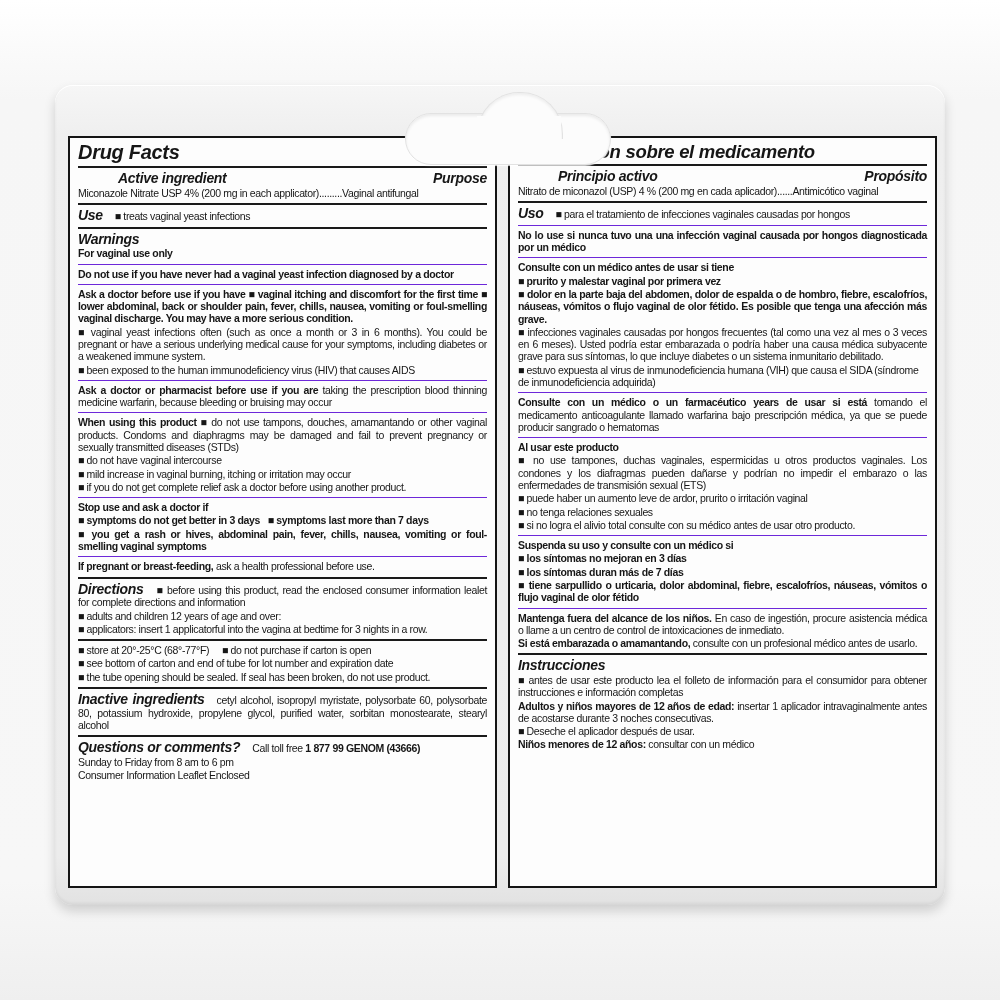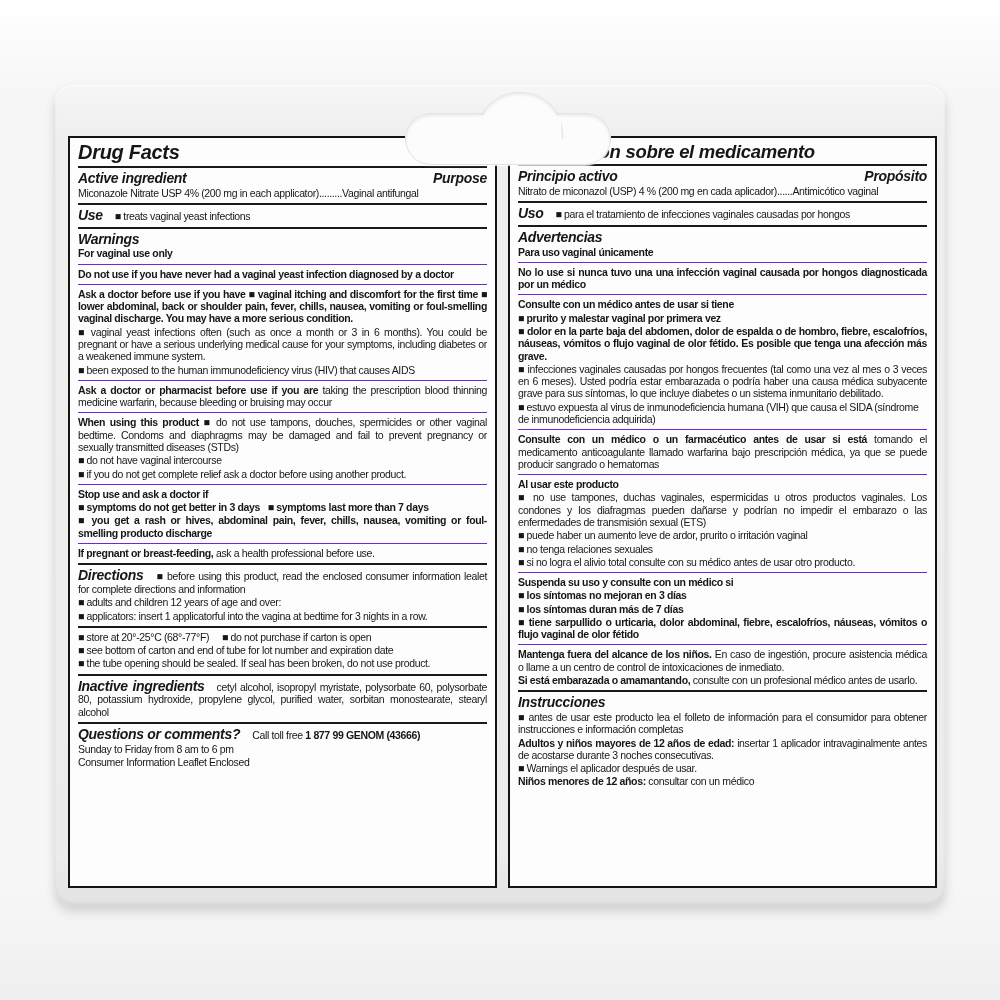--- a/index.html
+++ b/index.html
@@ -25,21 +25,21 @@
   .panel.es{left:453px;}
   .ptitle{
     margin:1px 0 2px;font-size:20px;font-style:italic;font-weight:bold;
     letter-spacing:-0.3px;line-height:1.15;
   }
   .panel.es .ptitle{text-align:left;font-size:18.5px;}
   .blk{border-top:2px solid #1a1a1a;padding:2.5px 0 3.5px;}
   .blk.thin{border-top:1px solid #6d28d9;}
   .row{margin:0;padding:0.5px 0;font-size:10.5px;line-height:1.17;letter-spacing:-0.35px;}
   .row.j{text-align:justify;}
-  .row.fx{display:flex;justify-content:space-between;align-items:baseline;}
+  .row.fx{display:flex;justify-content:space-between;align-items:baseline;margin-left:40px;}
   .h2{font-weight:bold;font-style:italic;font-size:14px;line-height:1.05;letter-spacing:-0.3px;}
   .row > .h2{margin-right:12px;}
   .b{font-weight:bold;}
   .r{font-weight:normal;}
   .hang-tab{
     position:absolute;left:350px;top:28px;width:204px;height:50px;z-index:3;
     background:#fcfcfc;border-radius:26px;
     border:1px solid #e2e2e2;
     box-shadow:inset 0 2px 3px rgba(0,0,0,.07), 0 1px 1px rgba(255,255,255,.8);
   }
@@ -79,28 +79,29 @@
           </div>
           <div class="blk thin">
             <p class="row j"><span class="b">Ask a doctor before use if you have ■ vaginal itching and discomfort for the first time ■ lower abdominal, back or shoulder pain, fever, chills, nausea, vomiting or foul-smelling vaginal discharge. You may have a more serious condition.</span></p>
             <p class="row j"><span class="r">■ vaginal yeast infections often (such as once a month or 3 in 6 months). You could be pregnant or have a serious underlying medical cause for your symptoms, including diabetes or a weakened immune system.</span></p>
             <p class="row"><span class="r">■ been exposed to the human immunodeficiency virus (HIV) that causes AIDS</span></p>
           </div>
           <div class="blk thin">
             <p class="row j"><span class="b">Ask a doctor or pharmacist before use if you are </span><span class="r">taking the prescription blood thinning medicine warfarin, because bleeding or bruising may occur</span></p>
           </div>
           <div class="blk thin">
-            <p class="row j"><span class="b">When using this product </span><span class="r">■ do not use tampons, douches, spermicides or other vaginal bedtime. Condoms and diaphragms may be damaged and fail to prevent pregnancy or sexually transmitted diseases (STDs)</span></p>
+            <p class="row j"><span class="b">When using this product </span><span class="r">■ do not use tampons, douches, amamantando or other vaginal products. Condoms and diaphragms may be damaged and fail to prevent pregnancy or sexually transmitted diseases (STDs)</span></p>
             <p class="row"><span class="r">■ do not have vaginal intercourse</span></p>
+            <p class="row"><span class="r">■ mild increase in vaginal burning, itching or irritation may occur</span></p>
             <p class="row"><span class="r">■ if you do not get complete relief ask a doctor before using another product.</span></p>
           </div>
           <div class="blk thin">
             <p class="row"><span class="b">Stop use and ask a doctor if</span></p>
             <p class="row"><span class="b">■ symptoms do not get better in 3 days&nbsp;&nbsp;&nbsp;■ symptoms last more than 7 days</span></p>
-            <p class="row j"><span class="b">■ you get a rash or hives, abdominal pain, fever, chills, nausea, vomiting or foul-smelling producto discharge</span></p>
+            <p class="row j"><span class="b">■ you get a rash or hives, abdominal pain, fever, chills, nausea, vomiting or foul-smelling vaginal symptoms</span></p>
           </div>
           <div class="blk thin">
             <p class="row"><span class="b">If pregnant or breast-feeding, </span><span class="r">ask a health professional before use.</span></p>
           </div>
           <div class="blk">
             <p class="row j"><span class="h2">Directions</span><span class="r">■ before using this product, read the enclosed consumer information lealet for complete directions and information</span></p>
             <p class="row"><span class="r">■ adults and children 12 years of age and over:</span></p>
             <p class="row"><span class="r">■ applicators: insert 1 applicatorful into the vagina at bedtime for 3 nights in a row.</span></p>
           </div>
           <div class="blk">
@@ -125,36 +126,32 @@
           <div class="blk">
             <p class="row fx">
               <span><span class="h2">Principio activo</span></span>
               <span><span class="h2">Propósito</span></span>
             </p>
             <p class="row"><span class="r">Nitrato de miconazol (USP) 4 % (200 mg en cada aplicador)......Antimicótico vaginal</span></p>
           </div>
           <div class="blk">
             <p class="row"><span class="h2">Uso</span><span class="r">■ para el tratamiento de infecciones vaginales causadas por hongos</span></p>
           </div>
-          <div class="blk">
-            <p class="row"><span class="h2">Advertencias</span></p>
-            <p class="row"><span class="b">Para uso vaginal únicamente</span></p>
-          </div>
           <div class="blk thin">
             <p class="row j"><span class="b">No lo use si nunca tuvo una una infección vaginal causada por hongos diagnosticada por un médico</span></p>
           </div>
           <div class="blk thin">
             <p class="row"><span class="b">Consulte con un médico antes de usar si tiene</span></p>
             <p class="row"><span class="b">■ prurito y malestar vaginal por primera vez</span></p>
             <p class="row j"><span class="b">■ dolor en la parte baja del abdomen, dolor de espalda o de hombro, fiebre, escalofríos, náuseas, vómitos o flujo vaginal de olor fétido. Es posible que tenga una afección más grave.</span></p>
             <p class="row j"><span class="r">■ infecciones vaginales causadas por hongos frecuentes (tal como una vez al mes o 3 veces en 6 meses). Usted podría estar embarazada o podría haber una causa médica subyacente grave para sus síntomas, lo que incluye diabetes o un sistema inmunitario debilitado.</span></p>
             <p class="row"><span class="r">■ estuvo expuesta al virus de inmunodeficiencia humana (VIH) que causa el SIDA (síndrome de inmunodeficiencia adquirida)</span></p>
           </div>
           <div class="blk thin">
-            <p class="row j"><span class="b">Consulte con un médico o un farmacéutico antes de usar si está </span><span class="r">tomando el medicamento anticoagulante llamado warfarina bajo prescripción médica, ya que se puede producir sangrado o hematomas</span></p>
+            <p class="row j"><span class="b">Consulte con un médico o un farmacéutico years de usar si está </span><span class="r">tomando el medicamento anticoagulante llamado warfarina bajo prescripción médica, ya que se puede producir sangrado o hematomas</span></p>
           </div>
           <div class="blk thin">
             <p class="row"><span class="b">Al usar este producto</span></p>
             <p class="row j"><span class="r">■ no use tampones, duchas vaginales, espermicidas u otros productos vaginales. Los condones y los diafragmas pueden dañarse y podrían no impedir el embarazo o las enfermedades de transmisión sexual (ETS)</span></p>
             <p class="row"><span class="r">■ puede haber un aumento leve de ardor, prurito o irritación vaginal</span></p>
             <p class="row"><span class="r">■ no tenga relaciones sexuales</span></p>
             <p class="row"><span class="r">■ si no logra el alivio total consulte con su médico antes de usar otro producto.</span></p>
           </div>
           <div class="blk thin">
             <p class="row"><span class="b">Suspenda su uso y consulte con un médico si</span></p>
@@ -163,21 +160,21 @@
             <p class="row j"><span class="b">■ tiene sarpullido o urticaria, dolor abdominal, fiebre, escalofríos, náuseas, vómitos o flujo vaginal de olor fétido</span></p>
           </div>
           <div class="blk thin">
             <p class="row j"><span class="b">Mantenga fuera del alcance de los niños. </span><span class="r">En caso de ingestión, procure asistencia médica o llame a un centro de control de intoxicaciones de inmediato.</span></p>
             <p class="row j"><span class="b">Si está embarazada o amamantando, </span><span class="r">consulte con un profesional médico antes de usarlo.</span></p>
           </div>
           <div class="blk">
             <p class="row"><span class="h2">Instrucciones</span></p>
             <p class="row j"><span class="r">■ antes de usar este producto lea el folleto de información para el consumidor para obtener instrucciones e información completas</span></p>
             <p class="row j"><span class="b">Adultos y niños mayores de 12 años de edad: </span><span class="r">insertar 1 aplicador intravaginalmente antes de acostarse durante 3 noches consecutivas.</span></p>
-            <p class="row"><span class="r">■ Warnings el aplicador después de usar.</span></p>
+            <p class="row"><span class="r">■ Deseche el aplicador después de usar.</span></p>
             <p class="row"><span class="b">Niños menores de 12 años: </span><span class="r">consultar con un médico</span></p>
           </div>
         </div>
     </section>
 
     <div class="hang-tab">
       <div class="bump"></div>
       <div class="fill"></div>
     </div>
 

